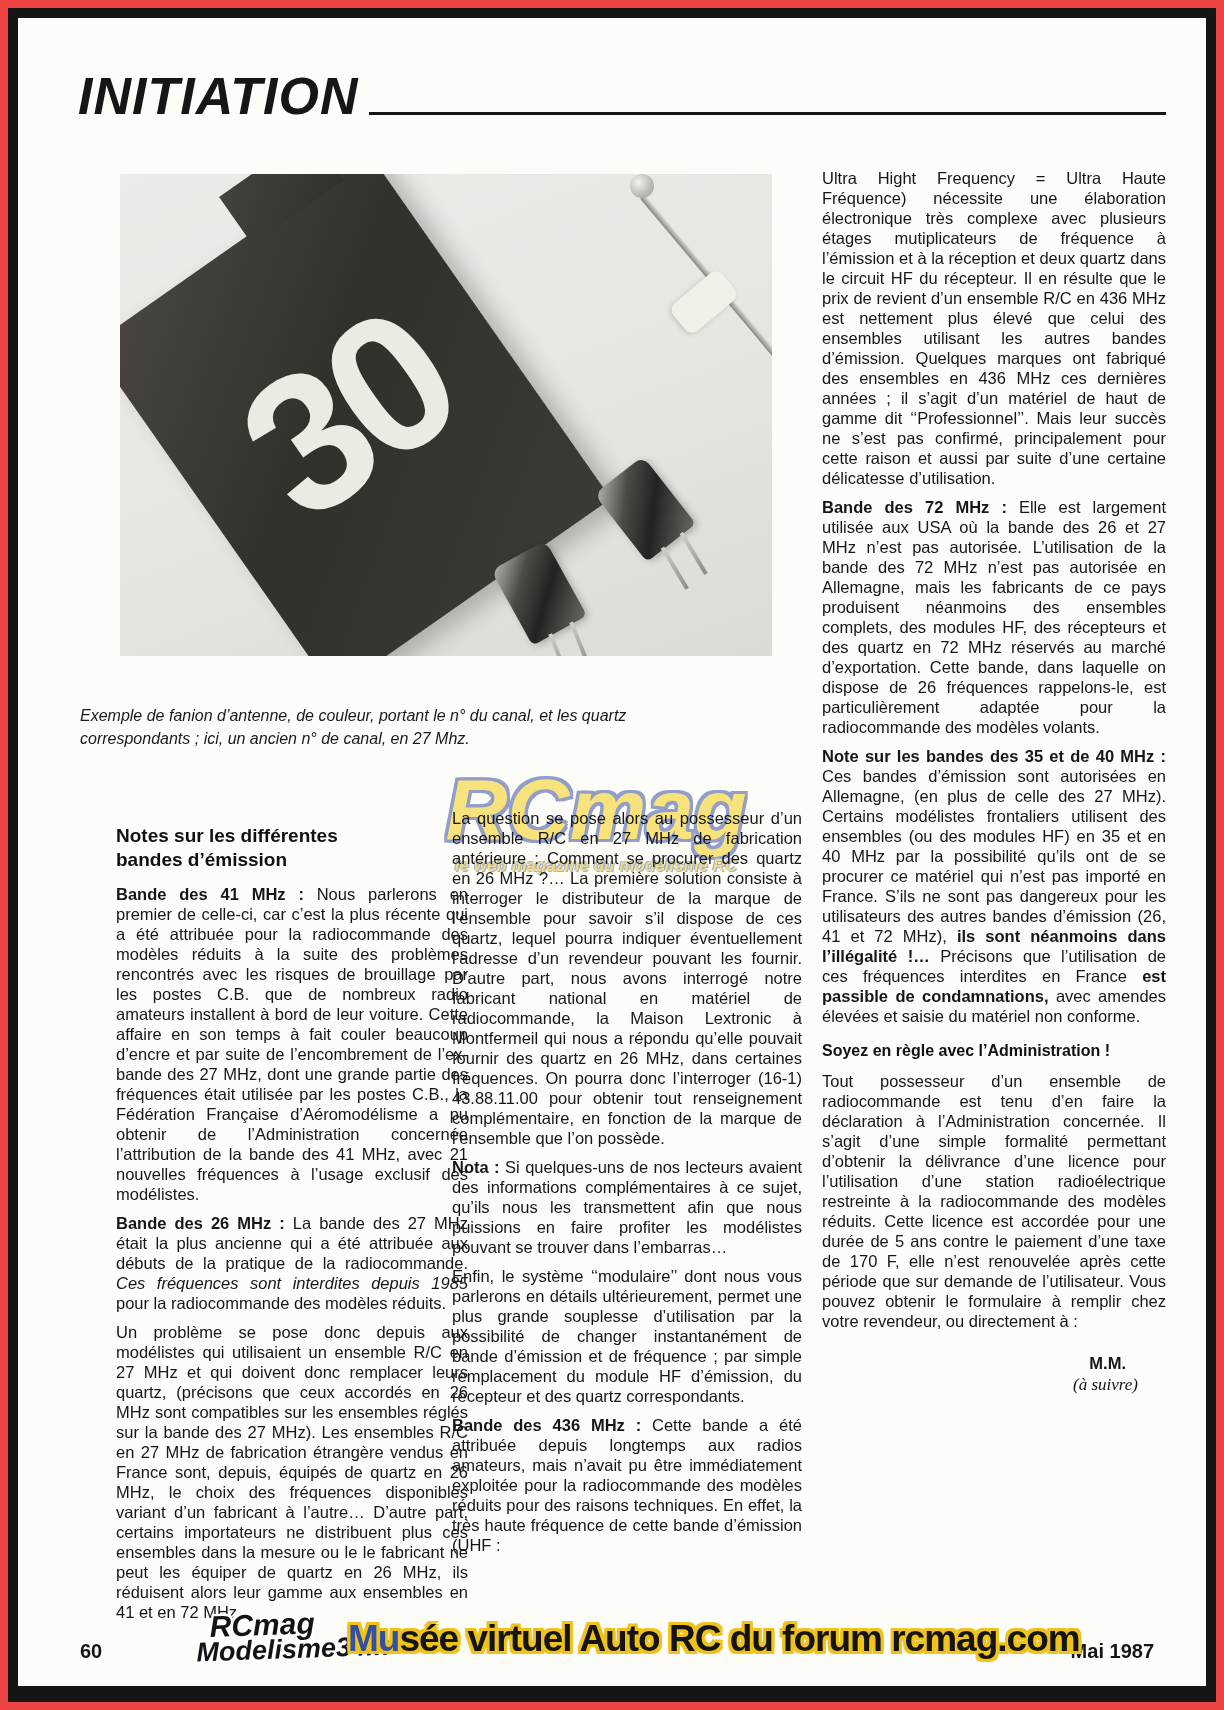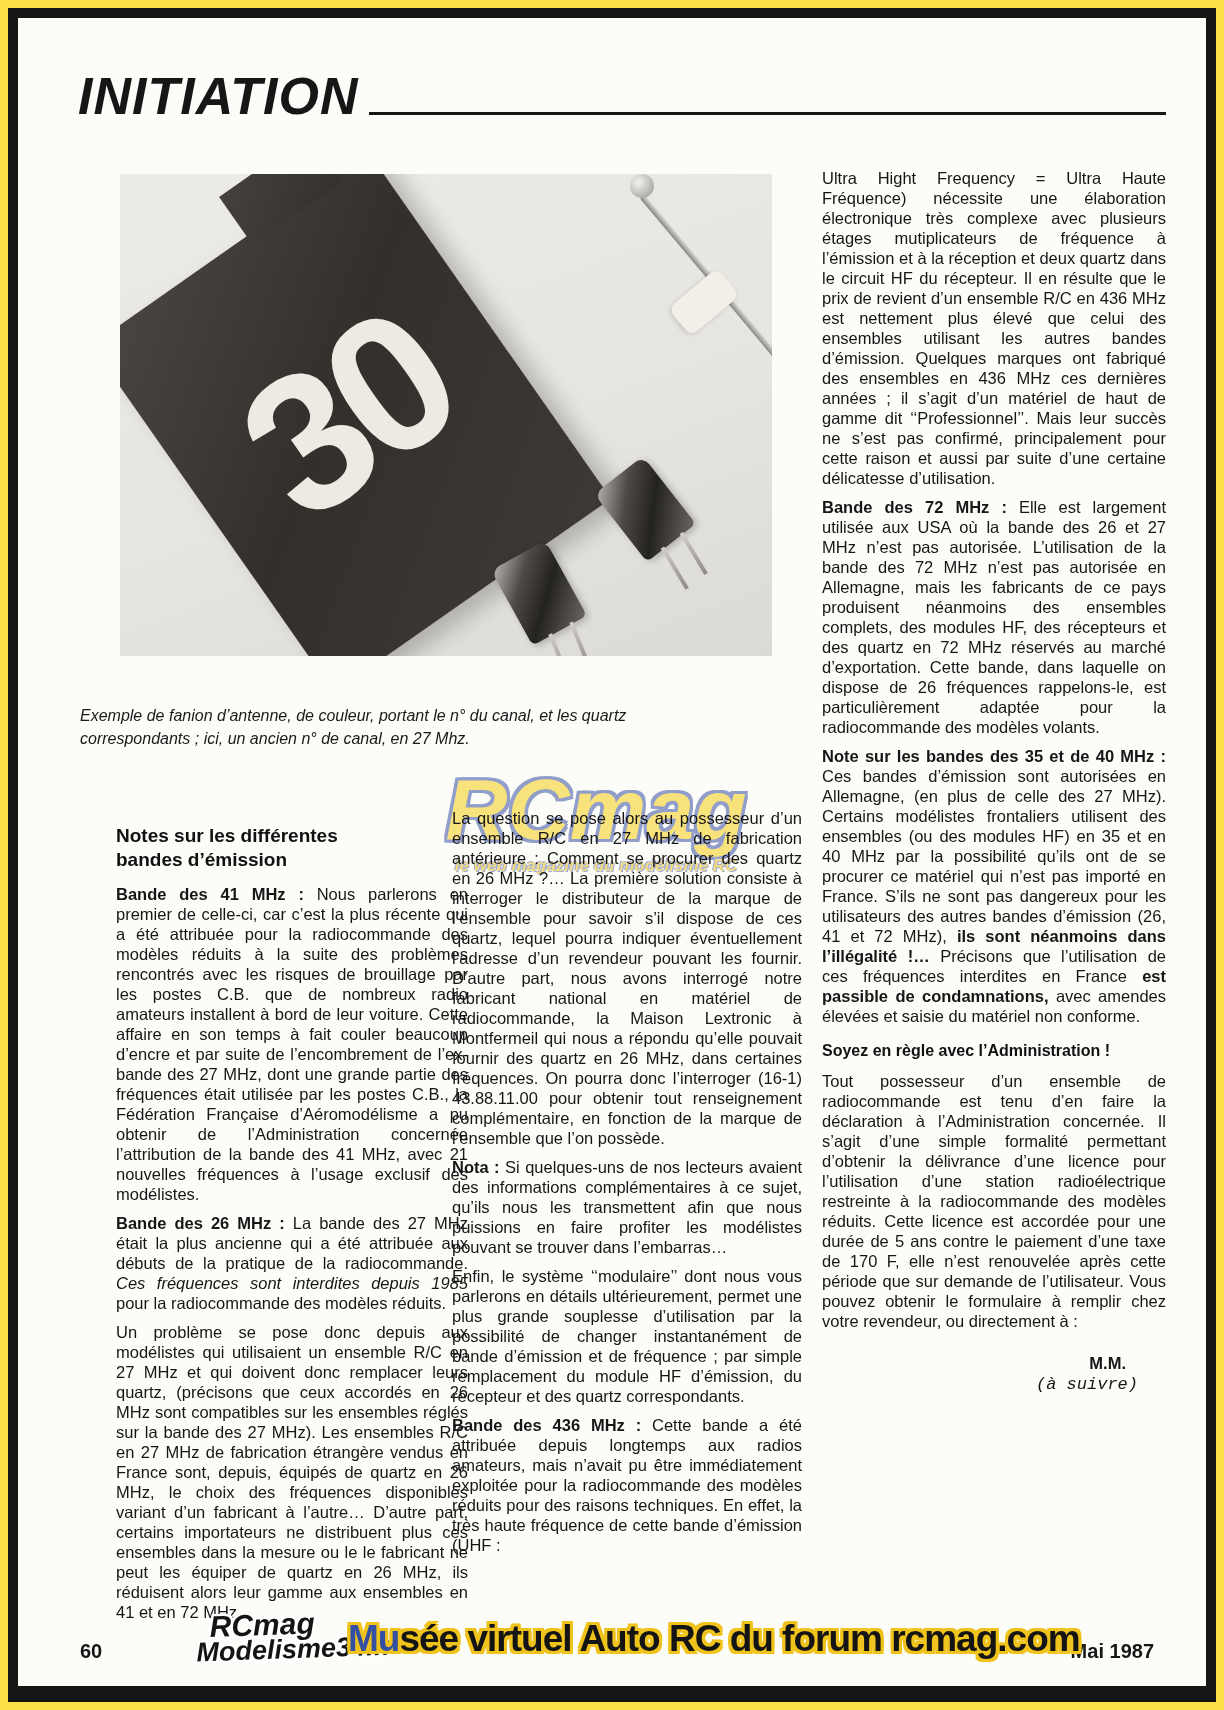--- a/index.html
+++ b/index.html
@@ -1,17 +1,17 @@
 <!DOCTYPE html>
 <html><head>
 <meta charset="utf-8">
 <title>Initiation — Mai 1987</title>
 <style>
   html,body{margin:0;padding:0;background:#888;}
-  .page{position:relative;width:1224px;height:1710px;background:#fde047;
+  .page{position:relative;width:1224px;height:1710px;background:#ef4444;
         font-family:"Liberation Sans",sans-serif;overflow:hidden;}
   .frame-black{position:absolute;left:8px;top:8px;right:8px;bottom:8px;background:#171513;}
   .paper{position:absolute;left:10px;top:10px;right:10px;bottom:16px;background:#fcfcf9;}
 
   
   .masthead{position:absolute;left:60px;top:52px;right:40px;display:flex;align-items:flex-end;}
   .masthead .title{font-size:52px;font-style:italic;font-weight:700;color:#161616;
                    line-height:1;letter-spacing:1px;padding-right:10px;white-space:nowrap;}
   .masthead .rule{flex:1;border-bottom:3px solid #161616;margin-bottom:7px;}
 
@@ -56,21 +56,21 @@
   .col{position:absolute;font-size:16.5px;line-height:20px;color:#161616;z-index:1;}
   .col p{margin:0 0 9px;text-align:justify;}
   .col b{font-weight:bold;} .col i{font-style:italic;}
   .col1{left:62px;top:806px;width:352px;margin-left:36px;}
   .col2{left:434px;top:790px;width:350px;}
   .col3{left:804px;top:150px;width:344px;}
   .colhead{font-size:19px;line-height:24px;font-weight:bold;margin:0 0 12px;width:280px;color:#111;}
   .heading2{font-size:16px;line-height:22px;font-weight:bold;margin:14px 0 9px;color:#111;}
   .addr{margin-bottom:0;}
   .signature{text-align:right;font-weight:bold;margin:22px 40px 0 0;}
-  .to-follow{text-align:right;font-style:italic;font-family:Liberation Mono, monospace;
+  .to-follow{text-align:right;font-style:italic;font-family:Liberation Serif, serif;
              font-size:17px;margin:2px 28px 0 0;}
 
   
   .page-num{position:absolute;left:62px;top:1622px;font-size:20px;font-weight:bold;color:#161616;}
   .issue-date{position:absolute;right:52px;top:1622px;font-size:20px;font-weight:bold;color:#161616;}
   .f-logo{position:absolute;left:178px;top:1592px;z-index:2;transform:rotate(-2deg);}
   .f-logo-1,.f-logo-2{font-style:italic;font-weight:800;color:#141414;line-height:.9;
       text-shadow:-2px -2px 0 #fff,2px -2px 0 #fff,-2px 2px 0 #fff,2px 2px 0 #fff,
                   0 -2px 0 #fff,0 2px 0 #fff,-2px 0 0 #fff,2px 0 0 #fff;}
   .f-logo-1{font-size:30px;margin-left:14px;}

